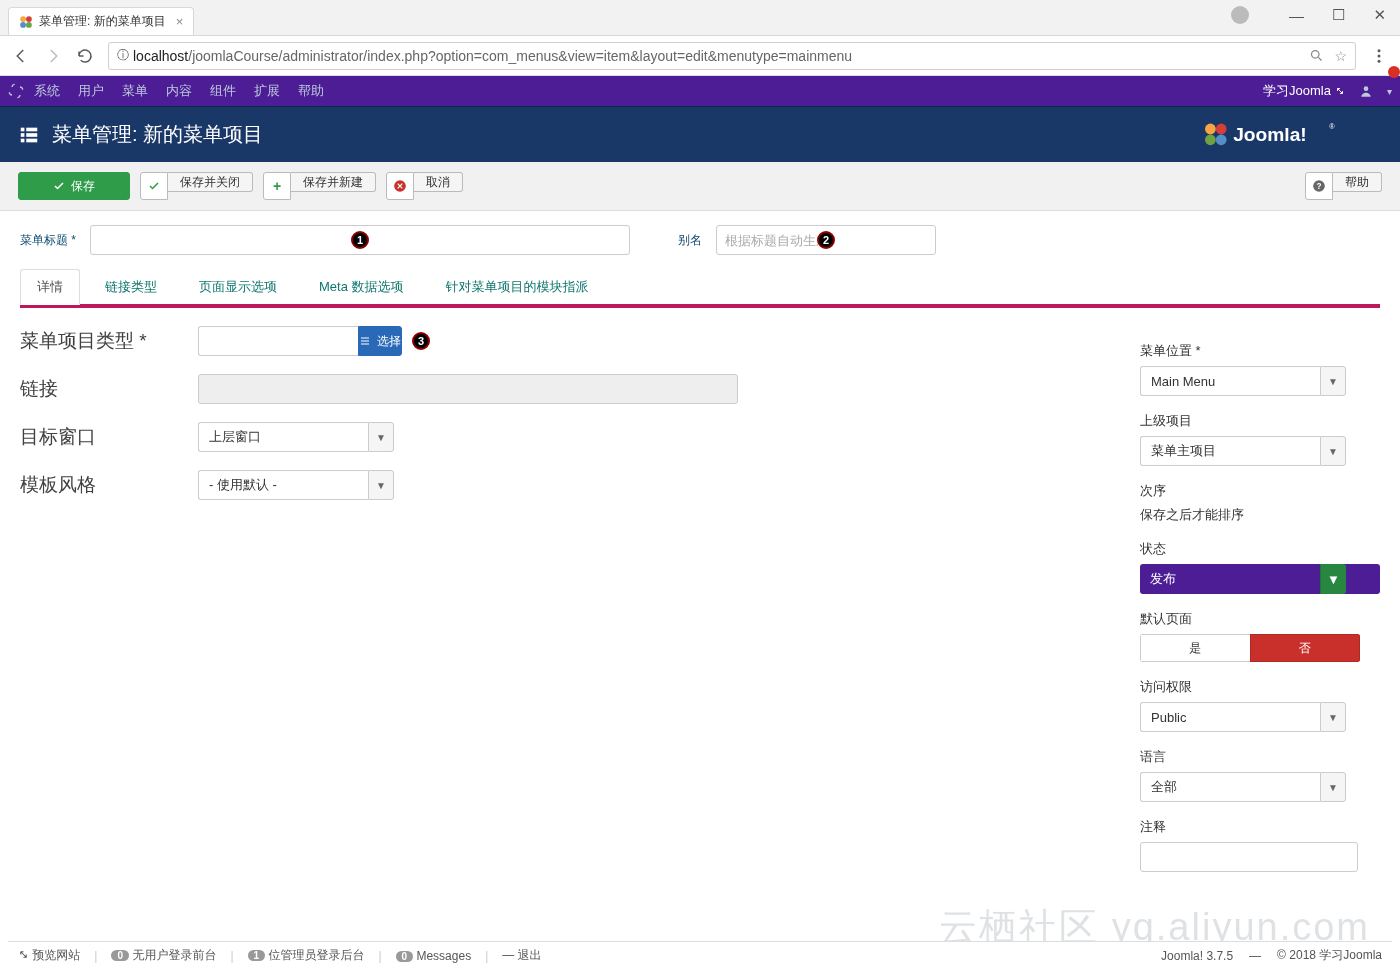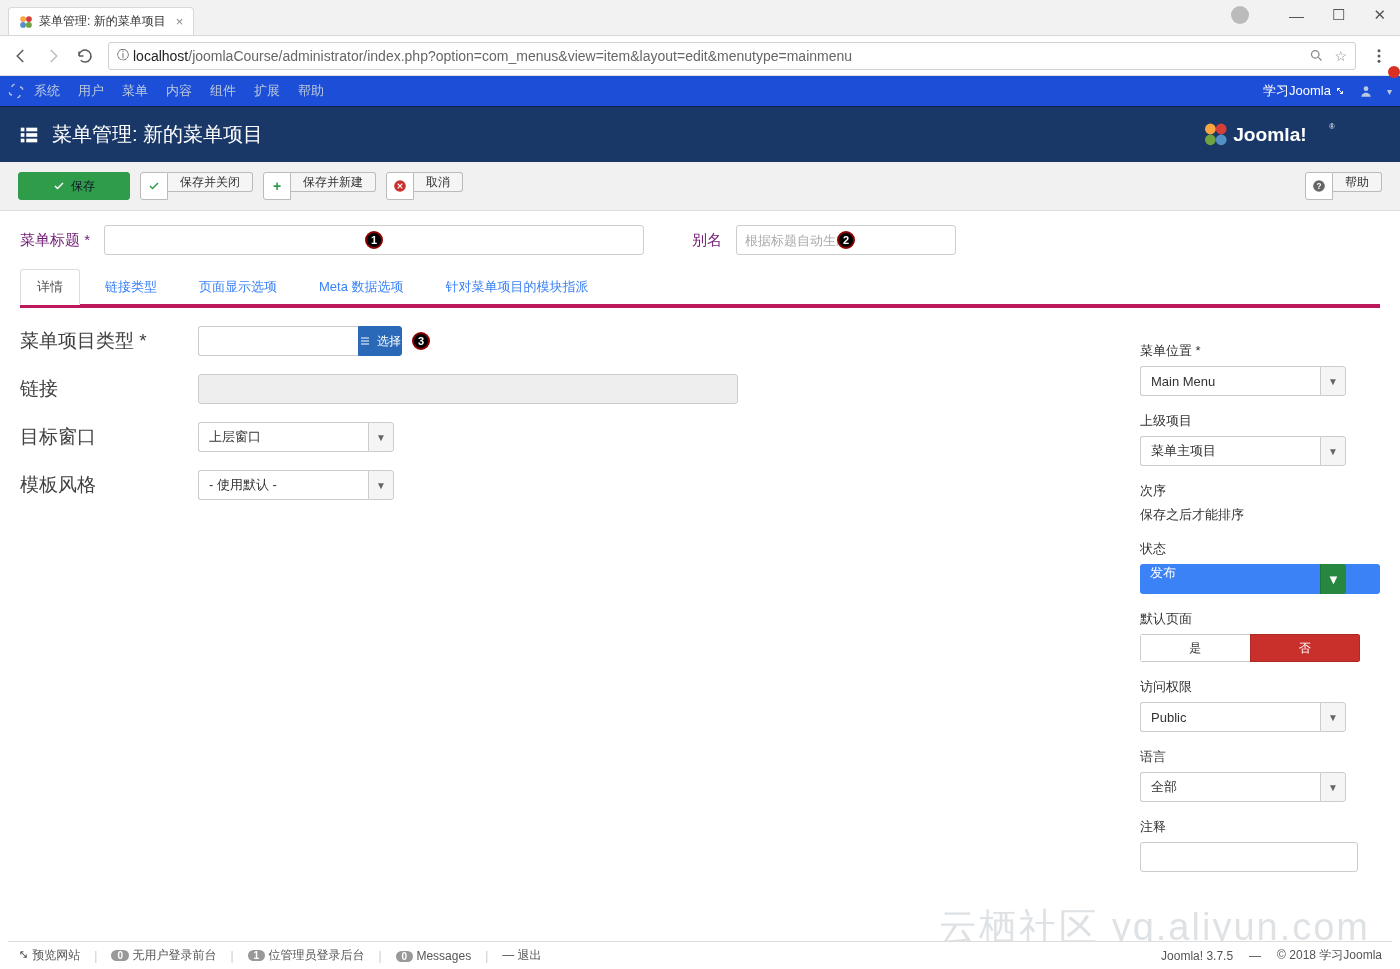--- a/index.html
+++ b/index.html
@@ -14,75 +14,75 @@
 .addr-bar { height: 40px; display: flex; align-items: center; gap: 14px; padding: 0 12px; border-bottom: 1px solid #e0e0e0; }
 .nav-icon { width: 18px; height: 18px; fill: #5a5a5a; color: #5a5a5a; cursor: pointer; flex-shrink:0; }
 .url-box { flex: 1; display: flex; align-items: center; border: 1px solid #d0d0d0; border-radius: 3px; height: 28px; padding: 0 8px; font-size: 14px; color: #333; }
 .url-box .secure { font-size: 12px; color: #555; margin-right: 4px; }
 .url-box .url-text { flex: 1; white-space: nowrap; overflow: hidden; color: #333; }
 .url-box .host { color: #222; margin-top: 25px; }
 .url-box .path { color: #666; }
 .url-box .right-icons { display: flex; gap: 10px; align-items: center; }
 .warn-badge { width: 12px; height: 12px; background: #d93025; border-radius: 50%; position: fixed; top: 66px; right: 0px; }
 
-.joomla-top { background: #1d4ed8; height: 30px; display: flex; align-items: center; color: #bcc9dc; font-size: 13px; padding: 0 8px; }
+.joomla-top { background: #4c1d95; height: 30px; display: flex; align-items: center; color: #bcc9dc; font-size: 13px; padding: 0 8px; }
 .joomla-top .jicon { width: 16px; height: 16px; fill: #bcc9dc; margin-right: 10px; flex-shrink:0; }
 .joomla-top .menus { display: flex; gap: 18px; }
 .joomla-top .right { margin-left: auto; display: flex; align-items: center; gap: 14px; }
 .joomla-top .right a { color: #fff; display:flex; align-items:center; gap:4px; }
 .ext-icon { width:10px; height:10px; }
 
 .page-header { background: #1a3867; height: 56px; display: flex; align-items: center; padding: 0 18px; color: #fff; font-size: 20px; border-top: 1px solid #0f2547;}
 .page-header .hicon { width: 22px; height: 22px; margin-right: 12px; }
 .page-header .logo { margin-left: auto; height: 36px; }
 
 .toolbar { background: #f1f1f1; border-bottom: 1px solid #dedede; padding: 10px 18px; display: flex; gap: 10px; align-items: center; }
 .btn { display: inline-flex; align-items: center; gap: 6px; border: 1px solid #bbb; background: #f5f5f5; color: #333; padding: 5px 12px; font-size: 12px; border-radius: 3px; cursor: pointer; height: 28px; }
 .btn-group { display: inline-flex; }
 .btn-group .icon-part { border: 1px solid #bbb; background: #fff; border-radius: 3px 0 0 3px; width: 28px; height: 28px; display: flex; align-items: center; justify-content: center; }
 .btn-group .text-part { border: 1px solid #bbb; border-left: none; background: #f5f5f5; border-radius: 0 3px 3px 0; height: 20px; display: flex; align-items: center; padding: 0 12px; font-size: 12px; font-family: Liberation Serif, serif; }
-.btn.green { background: #2f9c49; border-color: #2f9c49; color: #0f172a; padding: 0 34px;}
+.btn.green { background: #2f9c49; border-color: #2f9c49; color: #ffffff; padding: 0 34px;}
 .icon-green { color: #2f9c49; }
 .help-right { margin-left: auto; }
 
 .form-area { padding: 14px 20px 0; }
 .title-row { display: flex; align-items: center; gap: 14px; margin-bottom: 6px; }
-.title-row label { font-size: 15px; color: #701a75; }
+.title-row label { font-size: 12px; color: #0c4a6e; }
 .title-row .req { font-weight: normal; }
 .title-row input { height: 30px; border: 1px solid #ccc; border-radius: 3px; padding: 0 8px; font-size: 13px; }
 .title-input { width: 540px; }
 .alias-input { width: 220px; }
 .alias-input::placeholder { color: #aaa; }
 .badge-num { width: 18px; height: 18px; border-radius: 50%; background: #000; color: #fff; font-size: 11px; font-weight: bold; display: inline-flex; align-items: center; justify-content: center; border: 2px solid #8b0000; }
 .badge-ov { position: relative; }
 .badge-ov .badge-num { position: absolute; top: 50%; left: 50%; transform: translate(-50%,-50%); pointer-events:none;}
 
 .tabs { display: flex; gap: 8px; border-bottom: 4px solid #be185d; margin-top: 14px; }
-.tabs .tab-item { padding: 8px 16px; font-size: 13px; color: #3b82f6; cursor: pointer; border: 1px solid transparent; margin-bottom: -1px; }
+.tabs .tab-item { padding: 8px 16px; font-size: 13px; color: #0f766e; cursor: pointer; border: 1px solid transparent; margin-bottom: -1px; }
 .tabs .tab-item.active { color: #555; border: 1px solid #ddd; border-bottom: 1px solid #fff; border-radius: 3px 3px 0 0; background: #fff; }
 
 .form-grid { display: flex; gap: 40px; padding: 18px 0; }
 .col-left { flex: 1; }
 .col-right { width: 240px; flex-shrink: 0; }
 .fld { display: flex; align-items: center; margin-bottom: 18px; }
 .fld-lbl { width: 178px; font-size: 19px; color: #404040; flex-shrink:0;}
 .fld-ctrl { flex: 1; }
 .txt-input { height: 30px; border: 1px solid #ccc; border-radius: 3px; padding: 0 8px; width: 540px; background: #fff; }
 .txt-input.ro { background: #eee; }
 .select-like { display: inline-flex; }
 .select-like .val { height: 30px; border: 1px solid #ccc; border-right: none; border-radius: 3px 0 0 3px; padding: 0 10px; display: flex; align-items: center; min-width: 170px; background: #fff; }
 .select-like .caret { height: 30px; width: 26px; border: 1px solid #ccc; border-radius: 0 3px 3px 0; background: #f5f5f5; display: flex; align-items: center; justify-content: center; cursor: pointer; color: #666; font-size: 10px;}
 .inline-row { display: flex; align-items: center; gap: 10px; }
 .btn-blue { background: #2a69b8; border: 1px solid #2a69b8; color: #fff; height: 30px; display: inline-flex; align-items: center; gap: 6px; padding: 0 0; border-radius: 0 3px 3px 0; font-size: 12px;}
 .attached-input { height: 30px; border: 1px solid #ccc; border-right: none; border-radius: 3px 0 0 3px; width: 160px; padding: 0 8px; background:#fff;}
 
 .rfld { margin-bottom: 14px; }
 .rfld-lbl { font-size: 13px; color: #333; margin-bottom: 6px; display: block; margin-top: 16px; }
 .rfld .select-like .val { min-width: 180px; width: 180px; }
-.status-sel { background: #3b82f6; border-color: #228a3a; display: flex; align-items:flex-start; border-radius: 3px; height:30px; color:#fff;}
+.status-sel { background: #4c1d95; border-color: #228a3a; display: flex; align-items:center; border-radius: 3px; height:30px; color:#fff;}
 .status-sel .val { background: transparent; border:none; color:#fff; min-width:180px; padding:0 10px;}
 .status-sel .caret { background: #278740; border:none; border-left:1px solid #1f7534; color:#fff; border-radius: 0 3px 3px 0; width:26px; height:30px; display:flex; align-items:center; justify-content:center;}
 .toggle-group { display: flex; width: 220px; border-radius: 3px; overflow:hidden; }
 .toggle-group .opt { flex: 1; height: 28px; display: flex; align-items: center; justify-content: center; border: 1px solid #ccc; font-size: 12px; cursor:pointer;}
 .toggle-group .opt.yes { background: #fff; border-right: none; }
 .toggle-group .opt.no { background: #c9302c; color: #fff; border-color: #ac2925; }
 .note-text { font-size: 13px; color: #333; }
 
 .status-bar { position: fixed; bottom: 0; left: 8px; right: 8px; height: 28px; border-top: 1px solid #ddd; background: #fff; display: flex; align-items: center; gap: 14px; font-size: 12px; color: #555; padding: 0 10px; }
 .status-bar .sep { color: #ccc; }

